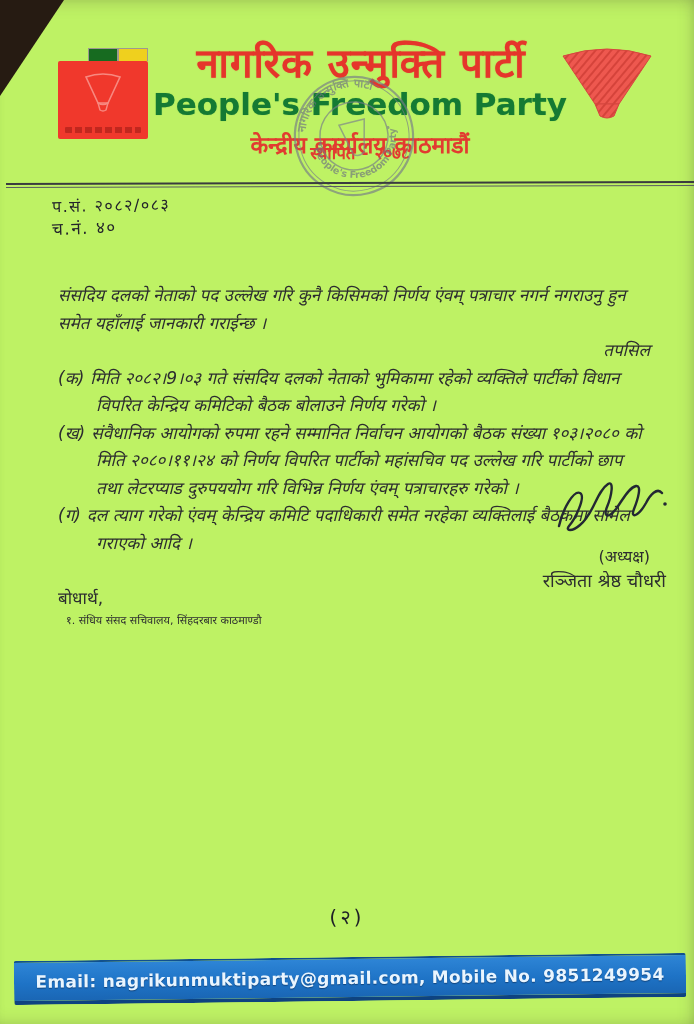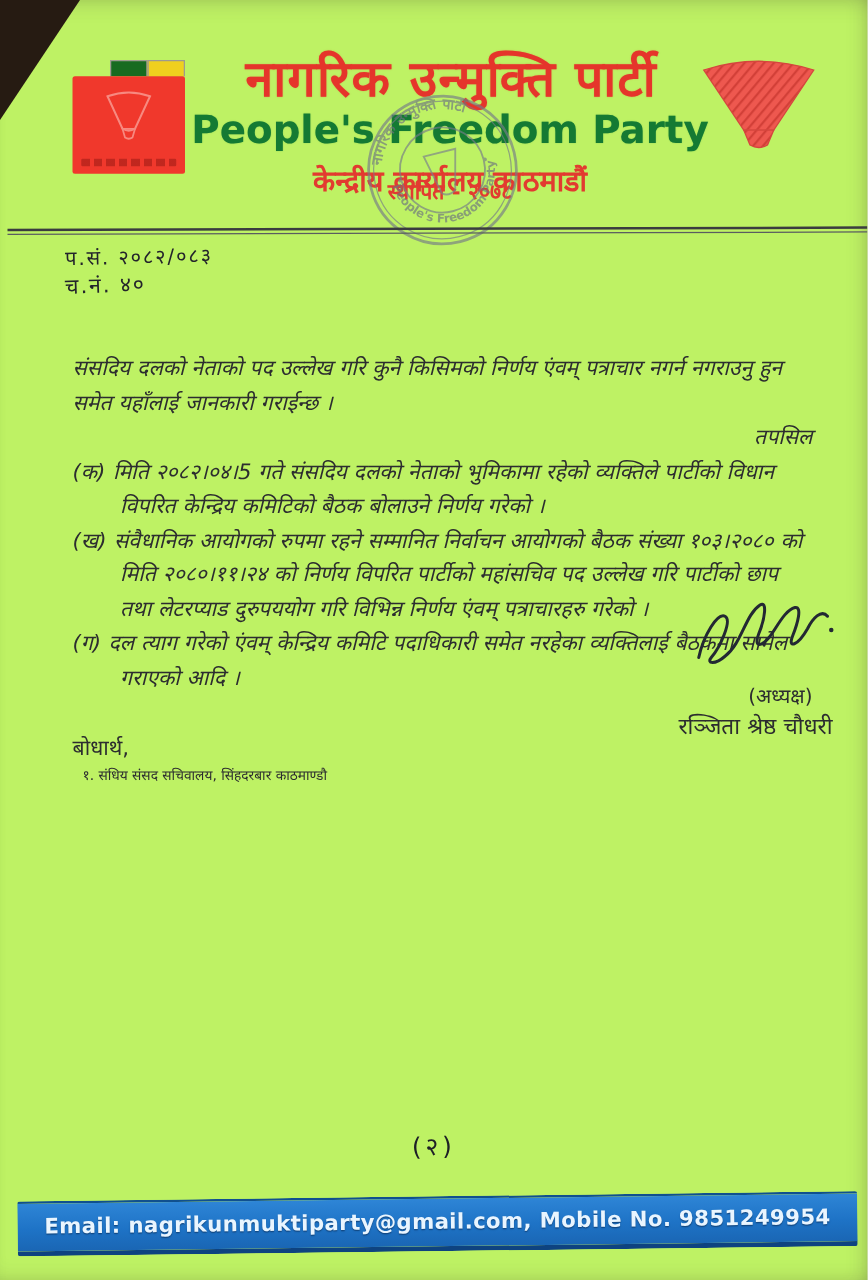--- a/index.html
+++ b/index.html
@@ -139,21 +139,21 @@
 
   <div class="separator"></div>
 
   <div class="ref-1 handwrite">प.सं. २०८२/०८३</div>
   <div class="ref-2 handwrite">च.नं. ४०</div>
 
   <div class="content">
     <p class="opening">संसदिय दलको नेताको पद उल्लेख गरि कुनै किसिमको निर्णय एंवम् पत्राचार नगर्न नगराउनु हुन समेत यहाँलाई जानकारी गराईन्छ ।</p>
     <p class="tapasil">तपसिल</p>
     <p class="item">
-      <span class="lbl">(क)</span><span>मिति २०८२।०४।5 गते संसदिय दलको नेताको भुमिकामा रहेको व्यक्तिले पार्टीको विधान विपरित केन्द्रिय कमिटिको बैठक बोलाउने निर्णय गरेको ।</span>
+      <span class="lbl">(क)</span><span>मिति २०८२।9।०३ गते संसदिय दलको नेताको भुमिकामा रहेको व्यक्तिले पार्टीको विधान विपरित केन्द्रिय कमिटिको बैठक बोलाउने निर्णय गरेको ।</span>
     </p>
     <p class="item">
       <span class="lbl">(ख)</span><span>संवैधानिक आयोगको रुपमा रहने सम्मानित निर्वाचन आयोगको बैठक संख्या १०३।२०८० को मिति २०८०।११।२४ को निर्णय विपरित पार्टीको महांसचिव पद उल्लेख गरि पार्टीको छाप तथा लेटरप्याड दुरुपययोग गरि विभिन्न निर्णय एंवम् पत्राचारहरु गरेको ।</span>
     </p>
     <p class="item">
       <span class="lbl">(ग)</span><span>दल त्याग गरेको एंवम् केन्द्रिय कमिटि पदाधिकारी समेत नरहेका व्यक्तिलाई बैठकमा सामेल गराएको आदि ।</span>
     </p>
   </div>
 
   <svg class="sig-svg" viewBox="0 0 120 74">

